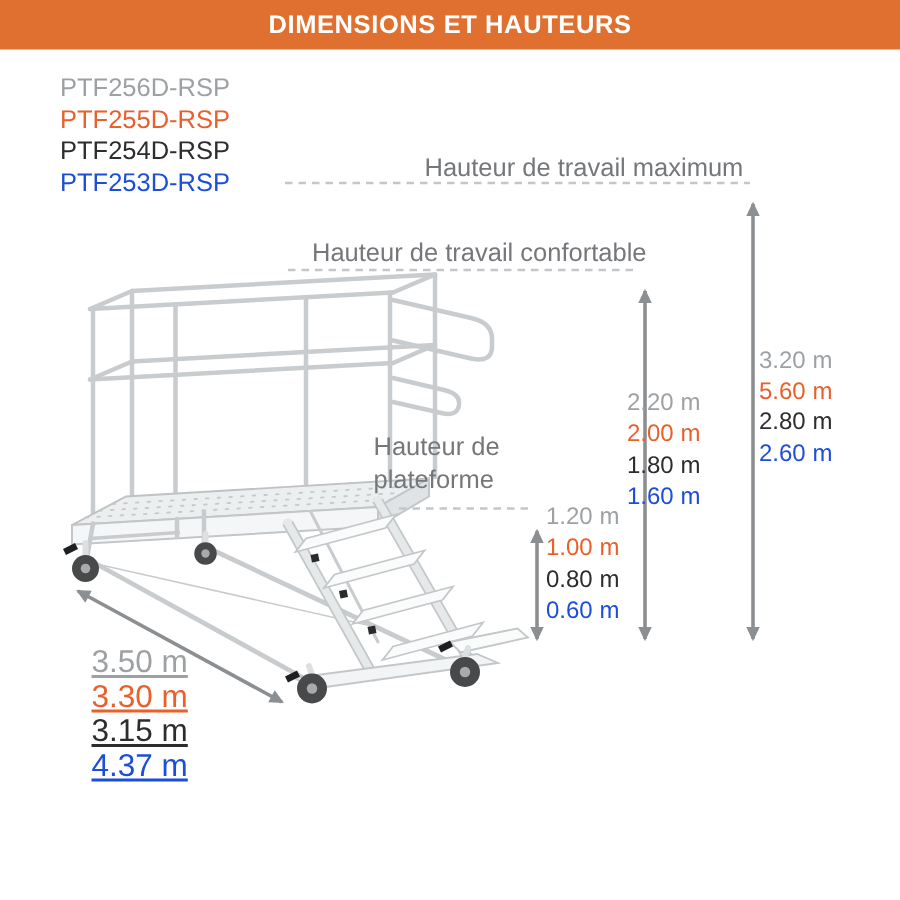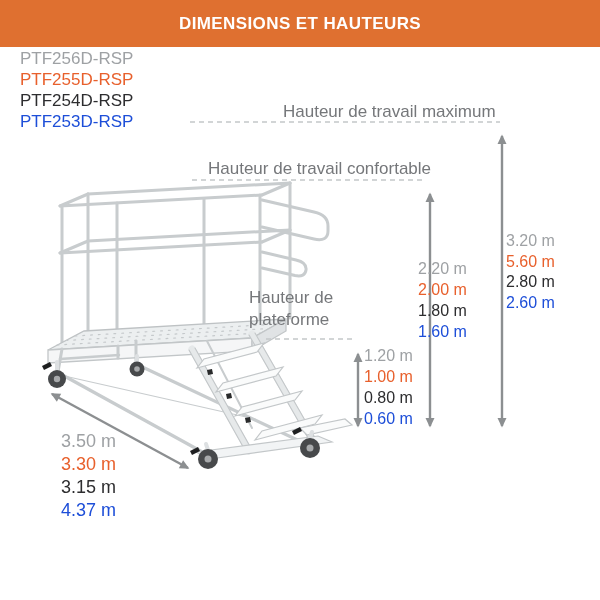--- a/index.html
+++ b/index.html
@@ -3,50 +3,50 @@
 <meta charset="utf-8">
 <style>
   html,body{margin:0;padding:0;background:#ffffff;}
   #stage{
     position:relative;width:600px;height:600px;background:#ffffff;overflow:hidden;
     font-family:"Liberation Sans","DejaVu Sans",sans-serif;
     -webkit-font-smoothing:antialiased;
   }
   
   #banner{
-    position:absolute;left:0;top:0;width:600px;height:47px;background:#DF7030;
+    position:absolute;left:0;top:0;width:600px;height:33px;background:#DF7030;
     display:flex;align-items:center;justify-content:center;
   }
   #banner .title{
     color:#ffffff;font-size:17px;font-weight:700;letter-spacing:.4px;
   }
   
-  #product-list{position:absolute;left:20px;top:48px;}
+  #product-list{position:absolute;left:40px;top:48px;}
   #product-list .code{display:block;font-size:17px;font-weight:500;line-height:21px;white-space:nowrap;}
   
   .c0{color:#9EA1A4;}
   .c1{color:#E8602C;}
   .c2{color:#2D2D2F;}
   .c3{color:#1d4ed8;}
   
   .ann-label{position:absolute;color:#75777A;font-size:17px;line-height:22px;white-space:nowrap;}
   #label-max{left:283px;top:101px;}
   #label-comfortable{left:192px;top:158px;margin-left:16px;}
   #label-platform{left:249px;top:287px;}
   
   .dim-col{position:absolute;}
   .dim-col .val{display:block;font-weight:500;white-space:nowrap;}
   #col-max{left:506px;top:231px;}
   #col-max .val{font-size:16px;line-height:20.5px;}
   #col-comfortable{left:418px;top:258px;}
   #col-comfortable .val{font-size:16px;line-height:21px;}
-  #col-platform{left:364px;top:345px;text-align:right;}
+  #col-platform{left:364px;top:334px;text-align:right;}
   #col-platform .val{font-size:16px;line-height:21px;}
   #col-length{left:61px;top:430px;}
-  #col-length .val{font-size:18px;line-height:23px;}
+  #col-length .val{font-size:21px;line-height:23px;text-decoration:underline;}
   
   #overlay{position:absolute;left:0;top:0;width:600px;height:600px;}
 </style>
 </head>
 <body>
 
 <div id="stage">
 
   <div id="banner">
     <span class="title">DIMENSIONS ET HAUTEURS</span>

